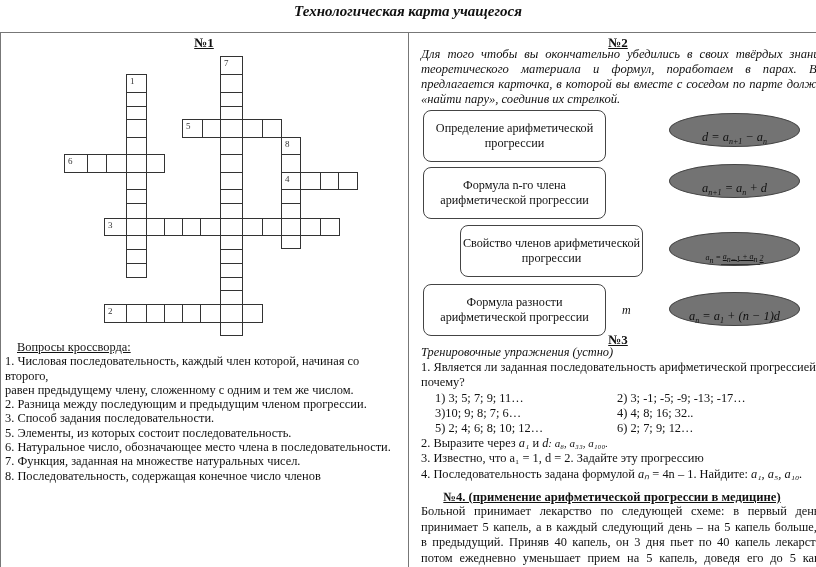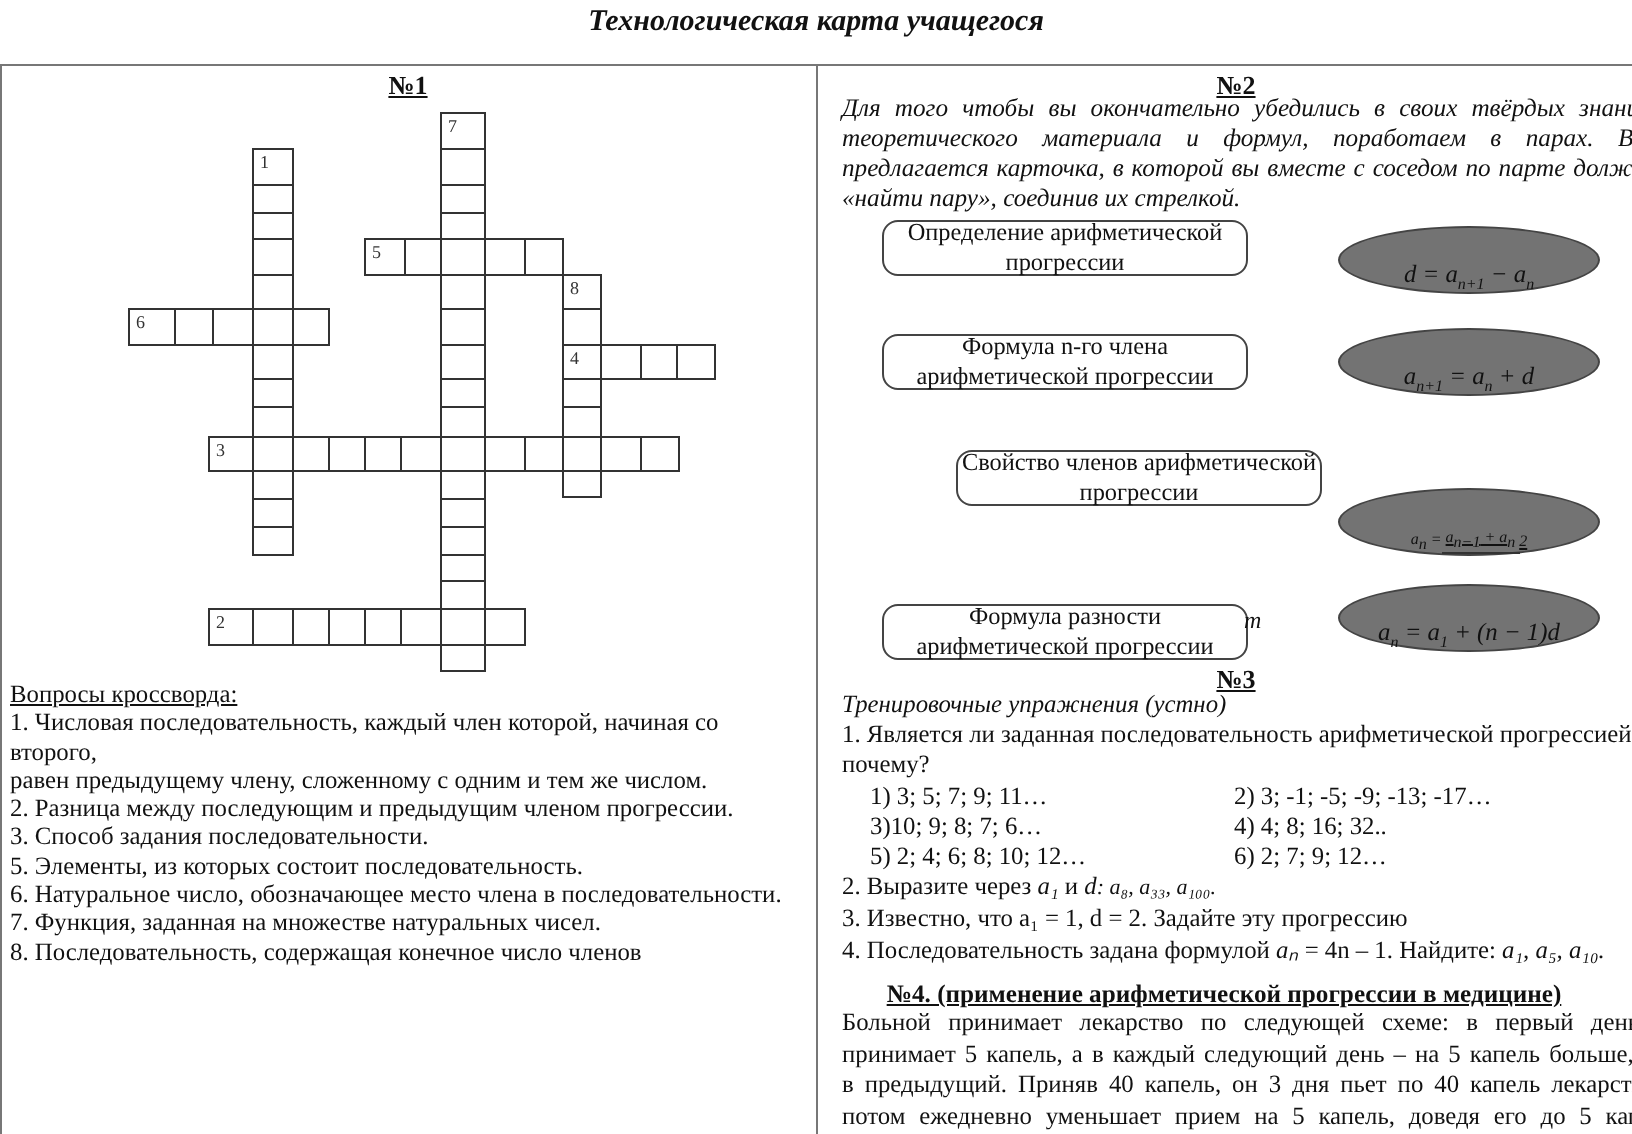--- a/index.html
+++ b/index.html
@@ -24,30 +24,30 @@
   }
   
   .cell {
     position: absolute; box-sizing: border-box; border: 1px solid #333; background: #fff;
     font-size: 9px; line-height: 1; padding: 2px 0 0 3px; color: #333;
   }
   
   .questions {
     position: absolute; left: 5px; top: 340px; width: 400px; font-size: 12.4px; line-height: 14.3px;
   }
-  .questions .q-head { text-decoration: underline; }
+  .questions .q-head { text-decoration: underline; margin-left: 12px; }
   
   .intro {
     position: absolute; left: 421px; top: 47px; width: 410px; font-style: italic;
     font-size: 12.6px; line-height: 15px; text-align: justify; white-space: nowrap;
   }
   .intro div { text-align-last: justify; }
   .intro div:last-child { text-align-last: left; }
   .rbox {
-    position: absolute; left: 441px; width: 183px; height: 28px; box-sizing: border-box;
+    position: absolute; left: 423px; width: 183px; height: 52px; box-sizing: border-box;
     border: 1.5px solid #444; border-radius: 8px; display: flex; align-items: center;
     justify-content: center; text-align: center; font-size: 12.2px; line-height: 15px;
     background: #fff;
   }
   .ellipse {
     position: absolute; left: 669px; width: 131px; height: 34px; box-sizing: border-box;
     border: 1.5px solid #444; border-radius: 50%; display: flex; align-items: flex-end;
     justify-content: center; font-style: italic; font-size: 12.4px; background: #737373;
   }
   .ellipse sub { font-size: 8px; }
@@ -180,35 +180,35 @@
       <div>Формула n-го члена</div>
       <div>арифметической прогрессии</div>
     </div>
 </div>
 <div class="rbox" style="top:225px;margin-left:37px;">
   <div>
       <div>Свойство членов арифметической</div>
       <div>прогрессии</div>
     </div>
 </div>
-<div class="rbox" style="top:284px;margin-top:18px;">
+<div class="rbox" style="top:284px;">
   <div>
       <div>Формула разности</div>
       <div>арифметической прогрессии</div>
     </div>
 </div>
 <div class="stray-m">m</div>
 
 <div class="ellipse" style="top:113px;">
   <span>d = a<sub>n+1</sub> − a<sub>n</sub></span>
 </div>
 <div class="ellipse" style="top:164px;">
   <span>a<sub>n+1</sub> = a<sub>n</sub> + d</span>
 </div>
-<div class="ellipse" style="top:244px;">
+<div class="ellipse" style="top:232px;">
   <span class="small-eq">a<sub>n</sub> = </span>
   <span class="frac">
       <span class="num">a<sub>n−1</sub> + a<sub>n</sub></span>
       <span>2</span>
     </span>
 </div>
 <div class="ellipse" style="top:292px;">
   <span>a<sub>n</sub> = a<sub>1</sub> + (n − 1)d</span>
 </div>
 

